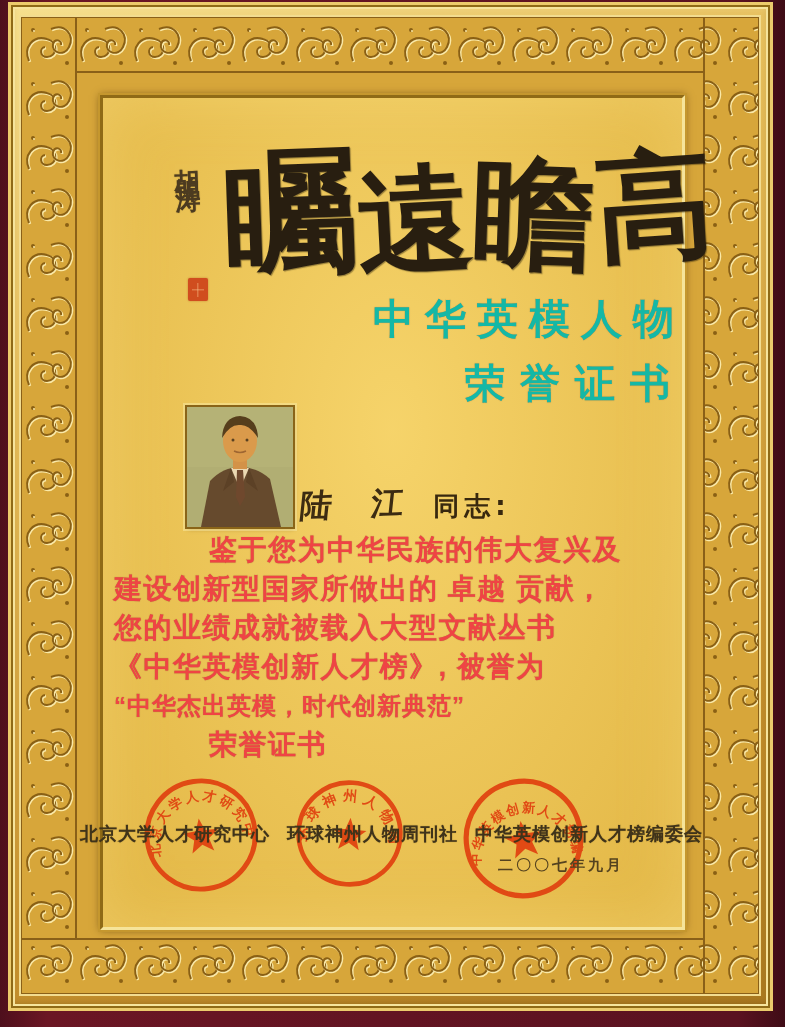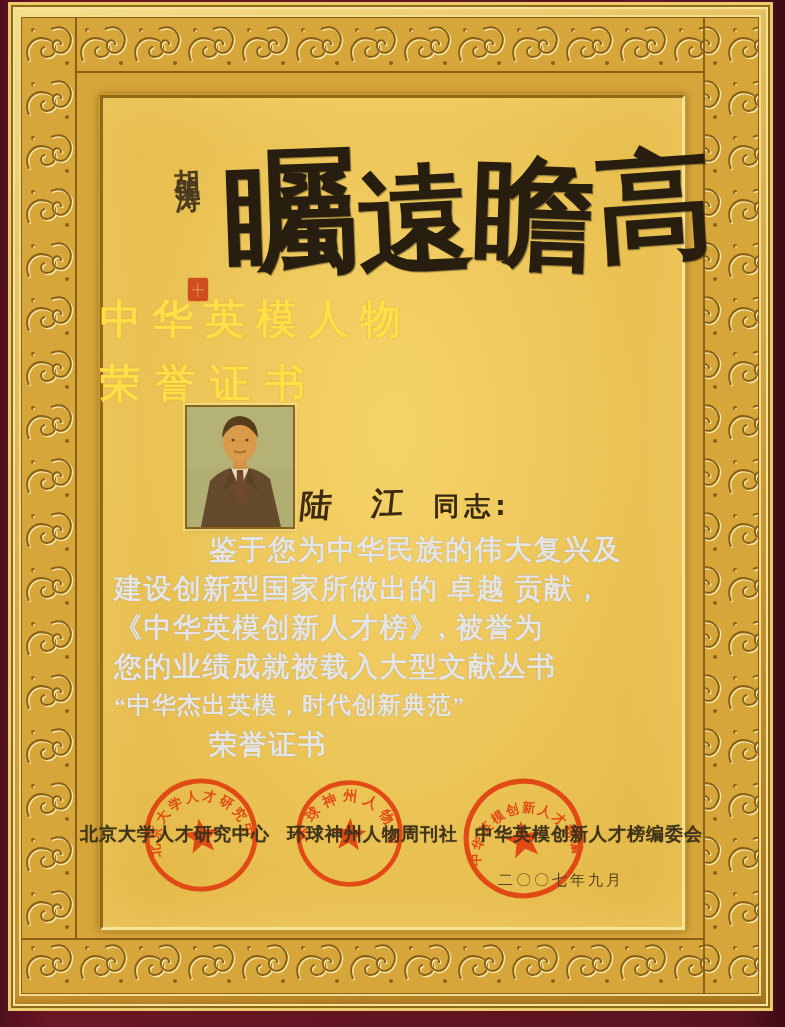--- a/index.html
+++ b/index.html
@@ -56,56 +56,56 @@
   .calligraphy{
     left:225px;top:138px;width:422px;height:150px;
     display:flex;justify-content:space-between;align-items:center;
     font-family:"DejaVu Serif",serif;font-weight:bold;color:#281e10;
   }
   .calligraphy span{display:inline-block;line-height:1;text-shadow:1px 1px 1px rgba(40,30,10,.45);}
   .cg0{font-size:132px;transform:rotate(-2deg);}
   .cg1{font-size:116px;transform:translateY(6px) rotate(-3deg);}
   .cg2{font-size:122px;transform:rotate(2deg);}
   .cg3{font-size:118px;transform:translateY(-7px) rotate(-4deg);}
-  .title-block{left:100px;right:100px;top:292px;text-align:left;color:#fde047;font-weight:bold;
+  .title-block{left:100px;right:100px;top:292px;text-align:right;color:#14b8a6;font-weight:bold;
     font-family:"DejaVu Serif",serif;text-shadow:0 0 1px rgba(200,50,10,.5);}
   .title-line1{font-size:41px;letter-spacing:11px;}
   .title-line2{font-size:40px;letter-spacing:15px;margin-top:9px;}
   .photo{
     left:187px;top:407px;width:106px;height:120px;
     outline:2px solid #8a6418;box-shadow:0 0 0 4px rgba(246,228,154,.6), 1px 2px 4px rgba(70,40,0,.5);
     background:#9fae7c;
   }
   .photo svg{display:block;width:100%;height:100%;}
   .name-line{left:300px;top:483px;display:flex;align-items:baseline;gap:16px;}
   .name-script{
     font-family:"DejaVu Serif",serif;font-size:32px;font-weight:bold;color:#3c2b12;
     letter-spacing:14px;transform:skewX(-8deg) rotate(-2deg);display:inline-block;
   }
   .name-suffix{font-size:26px;font-weight:bold;color:#38280e;letter-spacing:5px;font-family:"DejaVu Sans",sans-serif;}
   .body-block{
     left:114px;top:530px;width:564px;
-    font-family:Liberation Serif, serif;font-size:28px;font-weight:bold;color:#e5e5e5;
+    font-family:Liberation Sans, sans-serif;font-size:28px;font-weight:bold;color:#ef4444;
     letter-spacing:1.5px;line-height:39px;text-shadow:0 0 1px rgba(60,45,15,.4);
   }
   .body-line{white-space:nowrap;}
   .indent{text-indent:95px;}
   .quote{font-size:24px;letter-spacing:1px;}
   .stamp{mix-blend-mode:multiply;opacity:.92;}
   .stamp svg{display:block;width:100%;height:100%;}
   .stamp1{left:142px;top:776px;width:118px;height:118px;transform:rotate(-8deg);}
   .stamp2{left:294px;top:778px;width:111px;height:111px;transform:rotate(4deg);}
   .stamp3{left:461px;top:776px;width:125px;height:125px;transform:rotate(-10deg);}
   .org-line{
     left:98px;right:100px;top:822px;z-index:7;
     display:flex;justify-content:center;gap:17px;white-space:nowrap;
     font-size:18px;font-weight:bold;color:#3f331a;letter-spacing:1px;
     text-shadow:0 0 1px rgba(60,45,20,.5);
   }
-  .date-line{left:498px;top:856px;z-index:7;font-size:15px;font-weight:normal;color:#54421f;letter-spacing:3px;margin-top:15px;}
+  .date-line{left:498px;top:856px;z-index:7;font-size:15px;font-weight:bold;color:#54421f;letter-spacing:3px;}
 </style>
 </head>
 <body>
 
 <div class="maroon-edge"></div>
 <div class="gold-bevel-outer"></div>
 
 <div class="ornate-band">
   <svg>
     <defs>
@@ -166,22 +166,22 @@
   </div>
 
   <div class="abs name-line">
     <span class="name-script">陆 江</span>
     <span class="name-suffix">同志:</span>
   </div>
 
   <div class="abs body-block">
     <div class="body-line indent">鉴于您为中华民族的伟大复兴及</div>
     <div class="body-line">建设创新型国家所做出的 卓越 贡献，</div>
+    <div class="body-line">您的业绩成就被载入大型文献丛书</div>
     <div class="body-line">《中华英模创新人才榜》, 被誉为</div>
-    <div class="body-line">您的业绩成就被载入大型文献丛书</div>
     <div class="body-line quote">“中华杰出英模，时代创新典范”</div>
     <div class="body-line indent">荣誉证书</div>
   </div>
 
   <div class="abs stamp stamp1">
     <svg viewBox="0 0 120 120">
       <defs>
           <path id="arc1" d="M17,78 A44,44 0 1 1 103,78" fill="none"></path>
         </defs>
       <circle cx="60" cy="60" r="55" fill="none" stroke="#e0400f" stroke-width="5"></circle>

